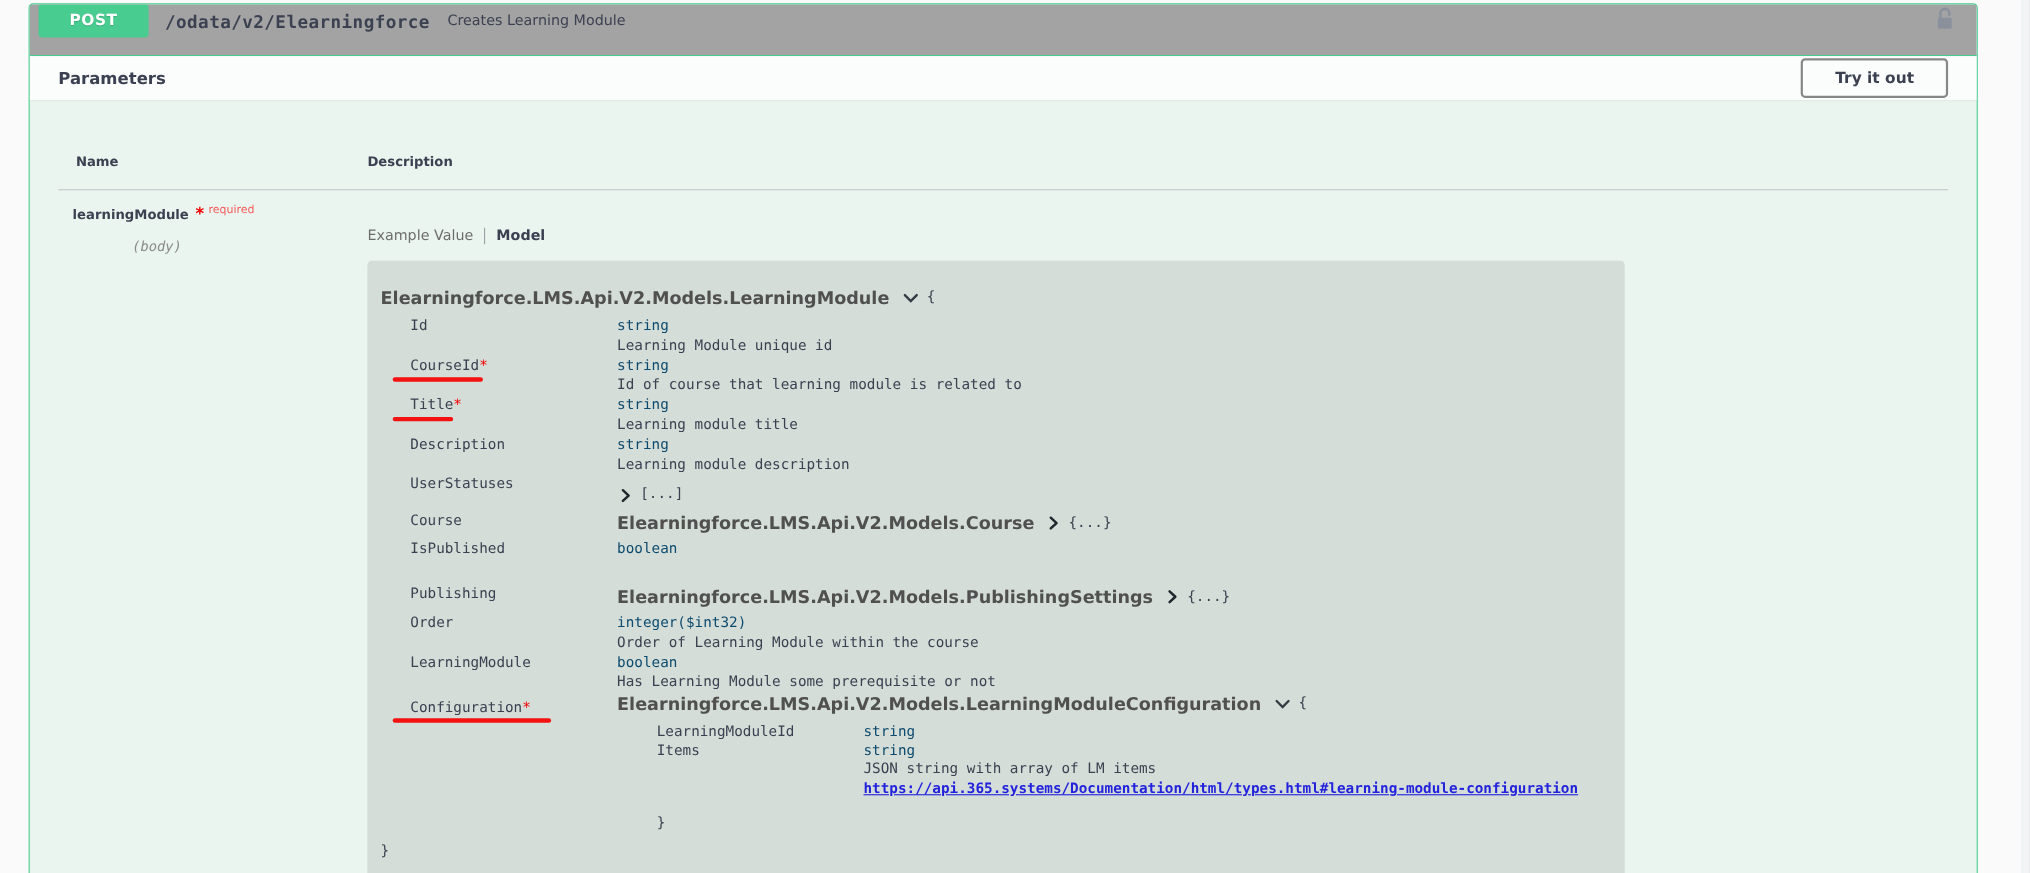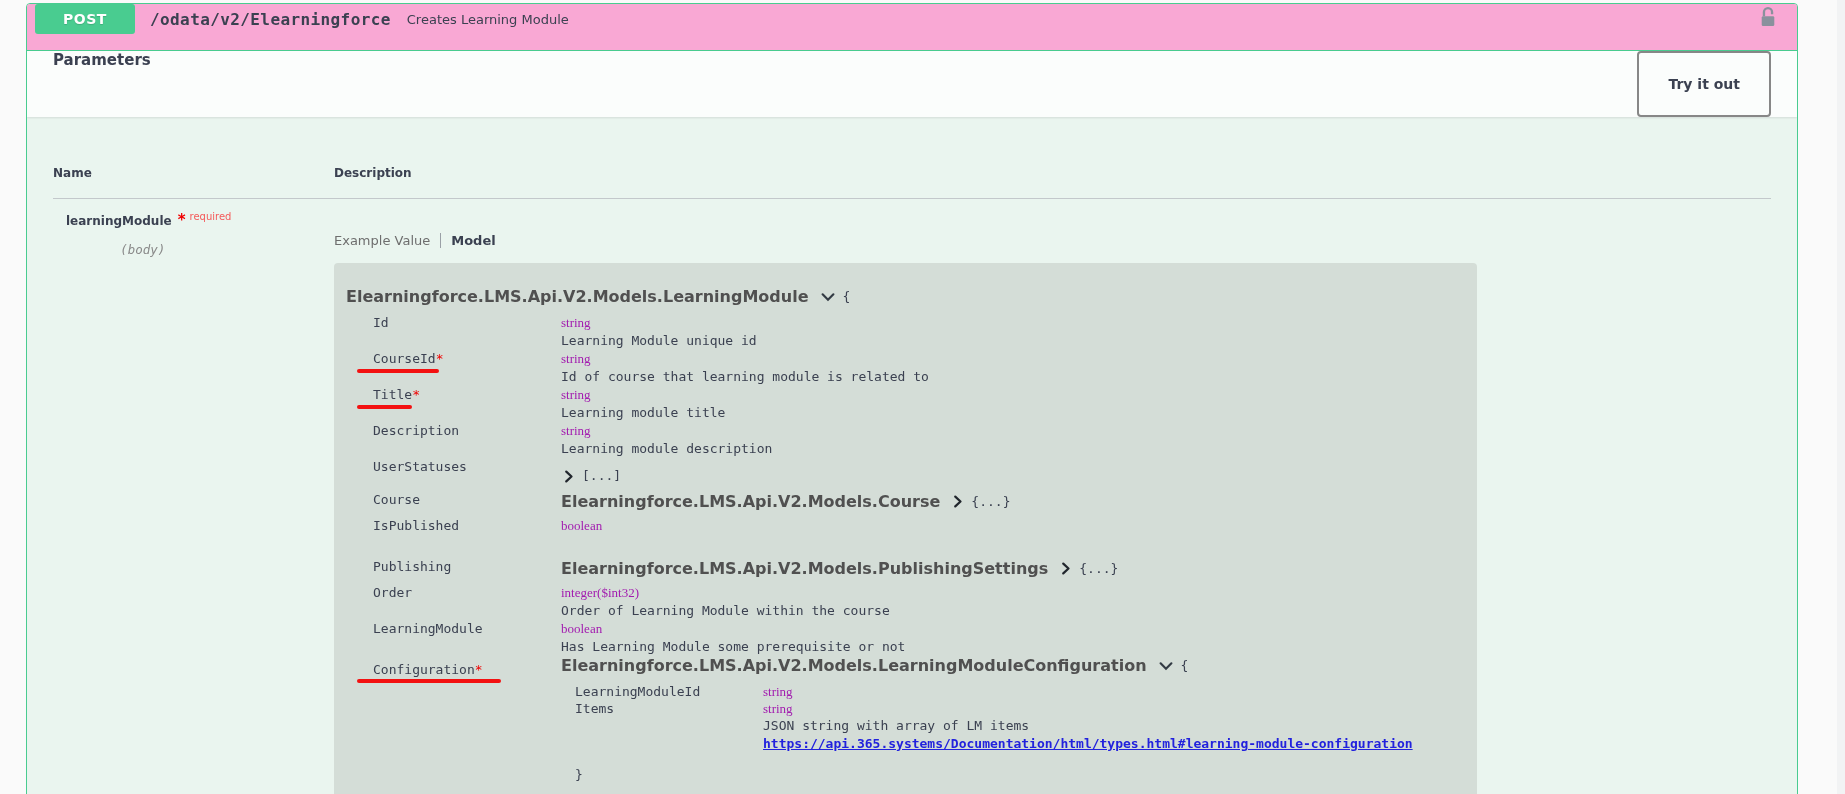--- a/index.html
+++ b/index.html
@@ -4,41 +4,41 @@
 <style>
   * { box-sizing: border-box; margin: 0; padding: 0; }
   html,body { width:1845px; height:794px; overflow:hidden; }
   body { background:#fafafa; font-family:"DejaVu Sans","Liberation Sans",sans-serif; color:#3b4151; position:relative; }
 
   .opblock { position:absolute; left:26px; top:3px; width:1772px; height:800px;
              border:1px solid #49cc90; border-radius:4px; background:#eaf5ef; overflow:hidden; }
 
   
   .summary { height:47px; display:flex; align-items:center; padding:0 20px 16px 8px;
-             border-bottom:1px solid #49cc90; background:#f9a8d4; cursor:pointer; }
+             border-bottom:1px solid #49cc90; background:#a3a3a3; cursor:pointer; }
   .method-badge { width:100px; height:30px; background:#49cc90; border-radius:3px; color:#fff;
                   font-weight:700; font-size:14px; letter-spacing:.5px; display:flex;
                   align-items:center; justify-content:center; text-shadow:0 1px 1px rgba(0,0,0,.15); }
   .path { margin-left:15px; font-family:"DejaVu Sans Mono","Liberation Mono",monospace;
           font-weight:700; font-size:16px; letter-spacing:.4px; color:#3b4151; }
   .summary-desc { margin-left:16px; font-size:13px; color:#3b4151; }
   .lock { margin-left:auto; display:flex; align-items:center; cursor:pointer; }
 
   
-  .sec-header { height:66px; background:rgba(255,255,255,.82); box-shadow:0 1px 2px rgba(0,0,0,.10);
-                display:flex; padding:0 26px; position:relative; z-index:2; }
+  .sec-header { height:40px; background:rgba(255,255,255,.82); box-shadow:0 1px 2px rgba(0,0,0,.10);
+                display:flex; align-items:center; padding:0 26px; position:relative; z-index:2; }
   .sec-title { font-weight:700; font-size:15px; color:#3b4151; }
   .try-btn { margin-left:auto; border:2px solid #878787; border-radius:4px; background:transparent;
              color:#3b4151; font-weight:700; font-size:14px; font-family:inherit;
              padding:8px 29px; cursor:pointer; }
 
   
   .content { position:relative; height:688px; }
   .col-header { position:absolute; top:49px; font-size:12px; font-weight:700; color:#3b4151; }
-  .col-name { left:26px; } .col-desc { left:307px; }
+  .col-name { left:42px; } .col-desc { left:307px; }
   .hdr-line { position:absolute; left:26px; top:81px; width:1718px; height:1px; background:#c3c8cb; }
 
   .param-block { position:absolute; left:27px; top:93px; }
   .param-name { font-size:12px; font-weight:700; color:#3b4151; display:inline;margin-left:12px; }
   .param-star { color:#f00000; font-size:15px; font-weight:700; margin-left:6px; }
   .param-required { color:#f45b5b; font-size:10px; margin-left:4px; position:relative; top:-5px; }
   .param-in { margin-top:13px; font-family:"DejaVu Sans Mono","Liberation Mono",monospace;
               font-style:italic; font-size:12.5px; color:#8a8a8a;text-align:center; }
 
   .tabs { position:absolute; left:307px; top:116px; display:flex; align-items:center; font-size:13px; }
@@ -57,30 +57,30 @@
   .brace { font-size:13px; color:#3b4151; }
 
   .rows { margin-left:27px; margin-top:8px; }
   .m-row { display:flex; }
   .m-row.simple { height:36px; }
   .m-row.collapsed-row { height:28px; }
   .m-row.ref-row { height:31px; }
   .m-name { width:188px; flex:none; line-height:18px; position:relative; white-space:nowrap; }
   .m-star { color:#f00000; }
   .m-val { flex:1; line-height:18px; }
-  .m-type { color:#a21caf;font-family:Liberation Serif, serif; }
+  .m-type { color:#0c4a6e; }
   .m-desc { color:#3b4151; }
   .redline { position:absolute; height:4px; background:#f31111; border-radius:2px; top:19px; left:-16px; }
 
   .collapsed-val { padding-top:8px; display:flex; align-items:center; line-height:14px; }
   .ref-val { display:flex; align-items:center; line-height:19px; white-space:nowrap; }
   .ref-name { padding-top:5px; }
 
   .nested { }
-  .n-rows { margin-left:14px; margin-top:8px; }
+  .n-rows { margin-left:36px; margin-top:8px; }
   .n-row { display:flex; line-height:17px; }
   .n-name { width:188px; flex:none; white-space:nowrap; }
   .n-val { flex:1; }
   .n-link { display:inline-block; margin-top:1px; line-height:18px; font-weight:700; color:#2222dd;
             text-decoration:underline; cursor:pointer; }
   .n-close { margin-top:13px; line-height:17px; }
   .outer-close { margin-left:-27px; margin-top:8px; line-height:17px; }
 
   
   .scroll-track { position:absolute; left:1837px; top:0; width:8px; height:794px; background:#f2f3f4; }

